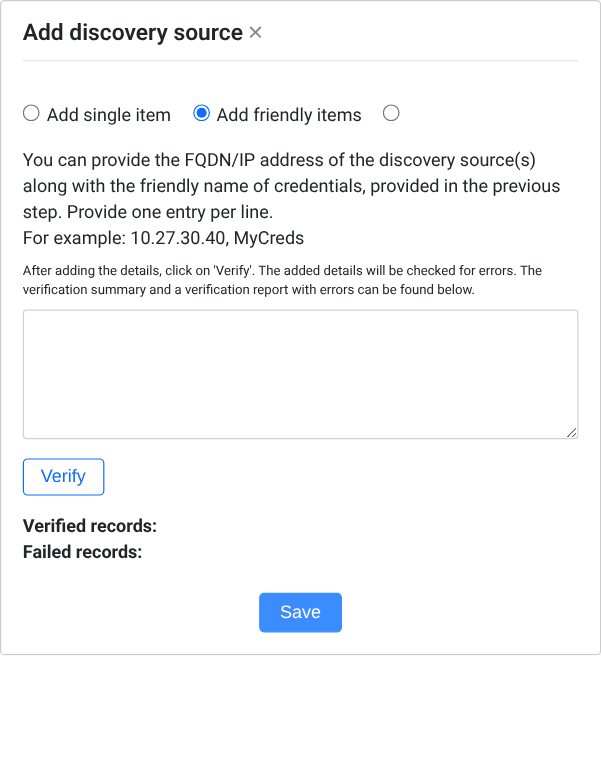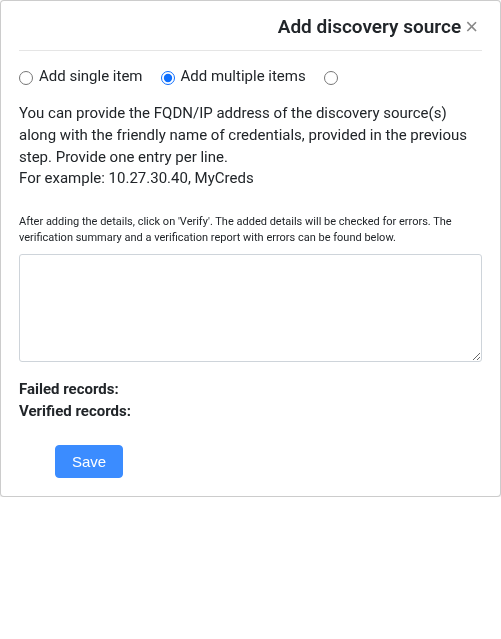--- a/index.html
+++ b/index.html
@@ -17,21 +17,21 @@
       width: 501px;
       border: 1px solid rgba(0,0,0,0.2);
       border-radius: 4px;
       background: #fff;
       box-shadow: 0 3px 9px rgba(0,0,0,0.1);
       position: relative;
     }
     .modal-header {
       display: flex;
       align-items: center;
-      justify-content: flex-end;
+      justify-content: flex-start;
       padding: 14px 18px 12px 18px;
     }
     .modal-title {
       font-size: 19px;
       font-weight: 600;
       color: #212529;
     }
     .close-btn {
       background: none;
       border: none;
@@ -51,36 +51,37 @@
       padding: 16px 18px 8px 18px;
     }
     .radio-row {
       display: flex;
       gap: 18px;
       margin-bottom: 18px;
       flex-wrap: wrap;
     }
     .radio-option {
       display: inline-flex;
-      align-items: flex-end;
+      align-items: flex-start;
       gap: 6px;
       cursor: pointer;
       font-size: 15px;
+      margin-top: 20px;
     }
     .radio-option input[type="radio"] {
       width: 14px;
       height: 14px;
       accent-color: #0d6efd;
       cursor: pointer;
     }
     .help-text {
       font-size: 15px;
       line-height: 1.45;
       color: #212529;
-      margin-bottom: 24px;
+      margin-bottom: 8px;
     }
     .help-text2 {
       font-size: 11px;
       line-height: 1.45;
       color: #212529;
       margin-bottom: 8px;
     }
     .textarea {
       width: 100%;
       height: 108px;
@@ -102,23 +103,22 @@
       cursor: pointer;
       margin-bottom: 14px;
     }
     .summary-line {
       font-weight: 700;
       font-size: 15px;
       line-height: 1.5;
     }
     .modal-footer {
       display: flex;
-      justify-content: flex-start;
+      justify-content: center;
       padding: 14px 18px 18px 18px;
-      margin-left: 36px;
     }
     .save-btn {
       background: #3b8cff;
       border: 1px solid #3b8cff;
       color: #fff;
       font-size: 15px;
       padding: 7px 16px;
       border-radius: 4px;
       cursor: pointer;
     }
@@ -134,42 +134,45 @@
   <hr class="modal-divider">
   <div class="modal-body">
 
     <div class="radio-row">
       <label class="radio-option">
         <input type="radio" name="mode" style="">
         <span>Add single item</span>
       </label>
       <label class="radio-option">
         <input type="radio" name="mode" checked="" style="">
-        <span>Add multiple items</span>
+        <span>Add friendly items</span>
       </label>
       <label class="radio-option">
         <input type="radio" name="mode" style="">
       </label>
     </div>
 
     <p class="help-text">
       <span>You can provide the FQDN/IP address of the discovery source(s) along with the friendly name of credentials, provided in the previous step. Provide one entry per line.</span><br>
       <span>For example: 10.27.30.40, MyCreds</span>
     </p>
     <p class="help-text2">After adding the details, click on 'Verify'. The added details will be checked for errors. The verification summary and a verification report with errors can be found below.</p>
 
     <textarea class="textarea" placeholder="" style=""></textarea>
 
+    <div>
+      <button class="verify-btn">Verify</button>
+    </div>
 
     <div class="summary-line">
-      <span>Failed records:</span>
+      <span>Verified records:</span>
       <span></span>
     </div>
     <div class="summary-line">
-      <span>Verified records:</span>
+      <span>Failed records:</span>
       <span></span>
     </div>
 
   </div>
   <div class="modal-footer">
     <button class="save-btn">Save</button>
   </div>
 </div>
 
 </body></html>

